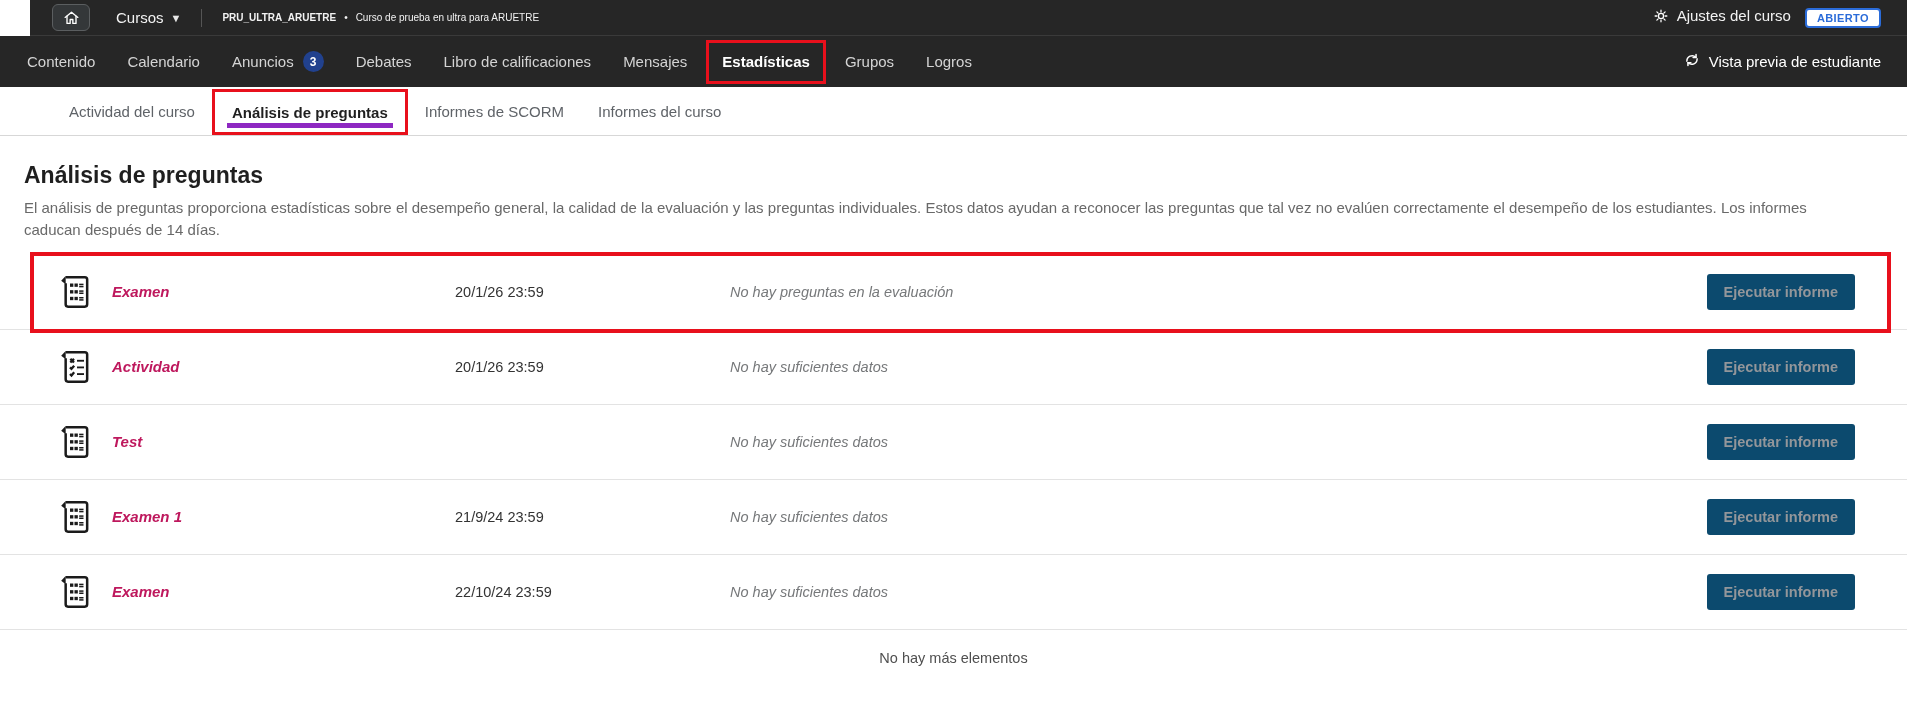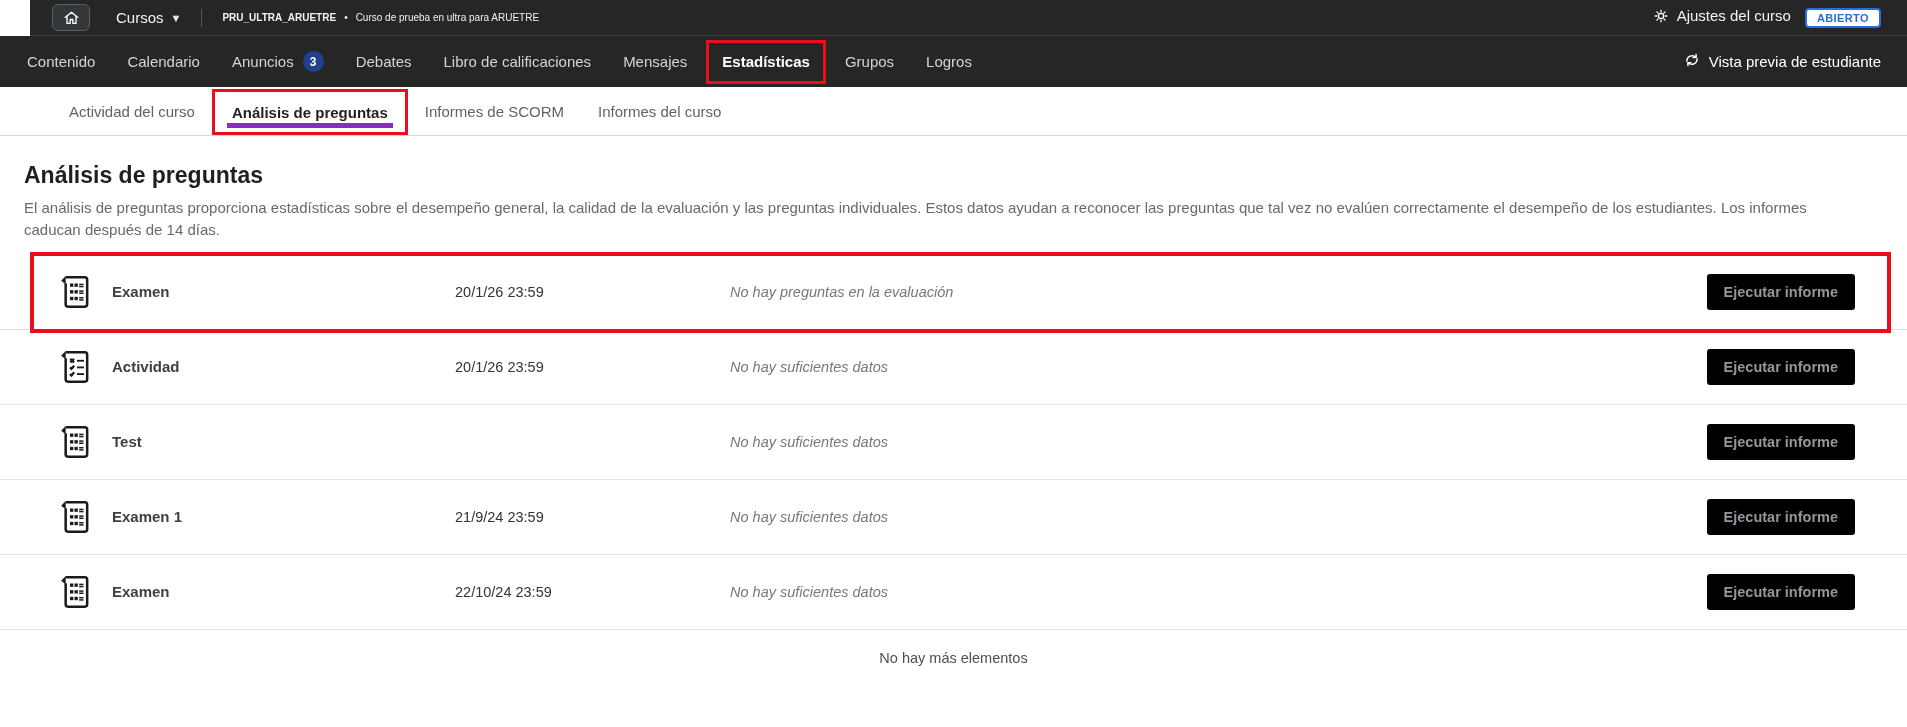--- a/index.html
+++ b/index.html
@@ -68,25 +68,25 @@
             border-right:4px solid transparent; }
   .sort .up { border-bottom:5px solid #333; }
   .sort .dn { border-top:5px solid #333; }
 
   .trow { position:relative; display:grid; grid-template-columns:400px 275px 1fr 150px;
           padding:0 52px 0 55px; height:75px; align-items:center;
           border-bottom:1px solid #e3e3e3; }
   .c-name { display:flex; align-items:center; gap:17px; }
   .row-icon { width:40px; height:40px; display:flex; align-items:center; justify-content:center; }
   .row-icon svg { display:block; }
-  .row-name { font-size:15px; font-weight:bold; color:#404040; }
+  .row-name { font-size:15px; font-weight:bold; color:#be185d;font-style:italic; }
   .c-due { font-size:14.5px; color:#333; }
   .c-status { font-size:14.5px; color:#76787a; font-style:italic; }
   .c-action { display:flex; justify-content:flex-end; }
-  .run-btn { background:#000000; border:none; border-radius:3px; color:#93969a;
+  .run-btn { background:#0c4a6e; border:none; border-radius:3px; color:#93969a;
              font-family:"Liberation Sans", sans-serif; font-size:14.5px; font-weight:bold;
              padding:10px 17px; cursor:pointer; white-space:nowrap; }
 
   .row-annotation { position:absolute; left:30px; right:16px; top:-3px; bottom:-4px;
                     border:4px solid #e8101c; pointer-events:none; }
 
   .table-footer { text-align:center; font-size:14.5px; color:#4f4f4f; margin-top:20px; }
 </style>
 </head>
 <body>

